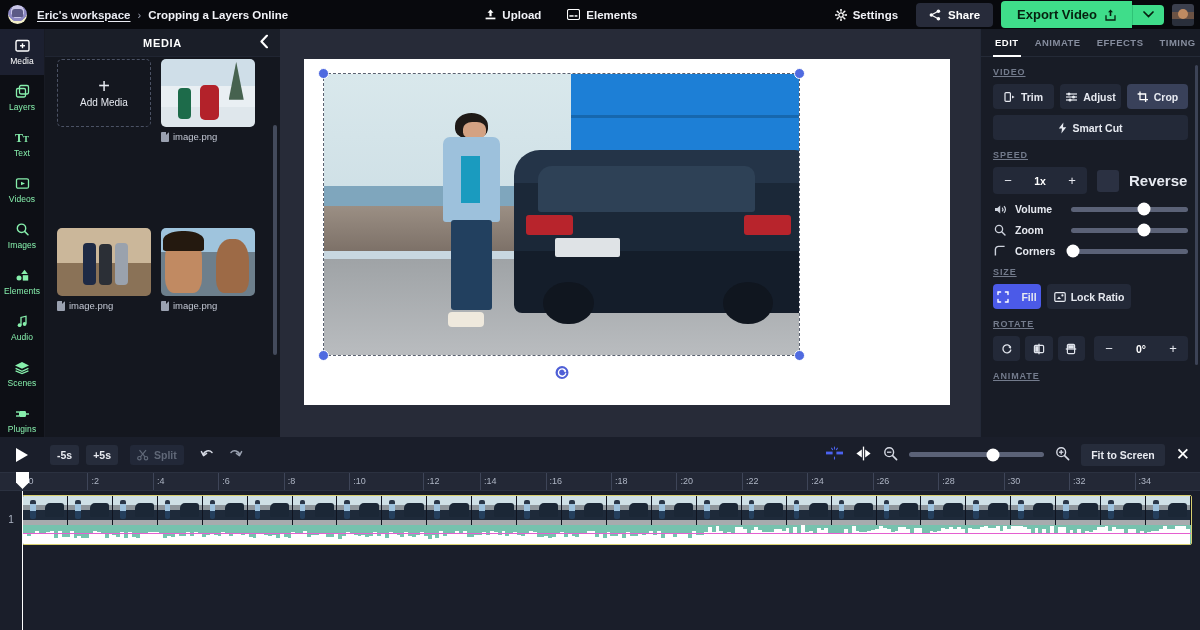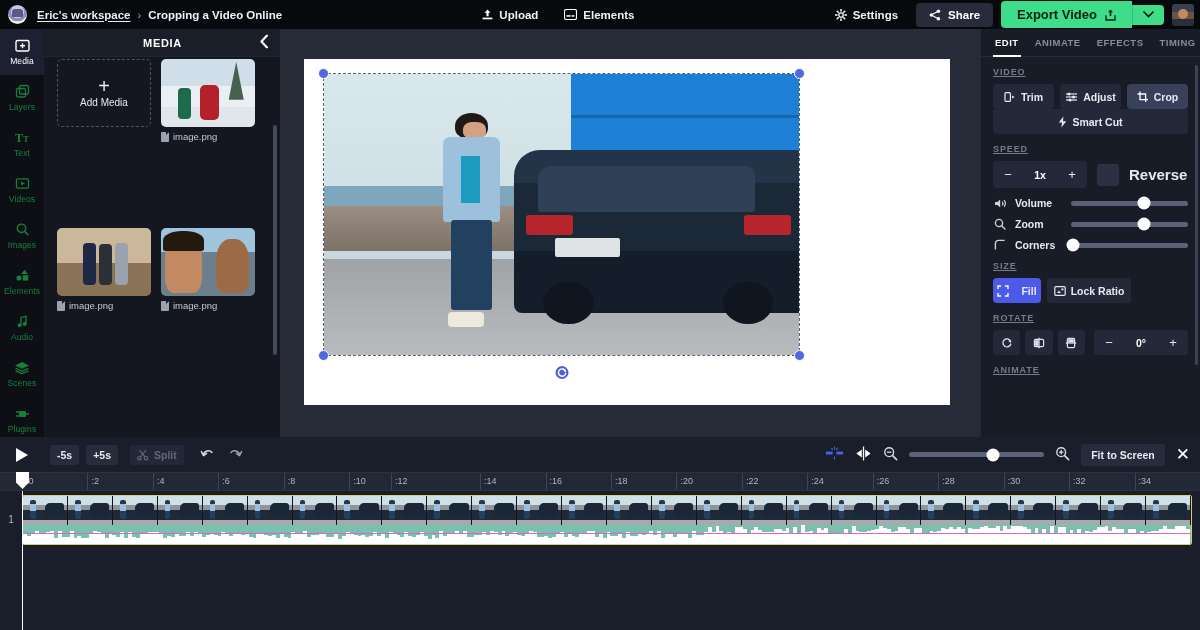--- a/index.html
+++ b/index.html
@@ -68,21 +68,21 @@
     border-radius:50%; background:#c08b62;
   }
 
   
   .rail {
     position: absolute; top: 29px; left: 0; width: 45px; height: 408px;
     background: #0d0f15; border-right: 1px solid #181b24;
   }
   .rail-item {
     height: 46px; display: flex; flex-direction: column; align-items: center;
-    justify-content: center; gap: 3px; cursor: pointer; color: #15803d;
+    justify-content: center; gap: 3px; cursor: pointer; color: #86efac;
   }
   .rail-item.active { background: #1c2030; color: #ffffff; }
   .rail-label { font-size: 8.5px; letter-spacing: .1px; }
   .rail-ico { height: 15px; display:flex; align-items:center; }
 
   
   .media-panel {
     position: absolute; top: 29px; left: 45px; width: 235px; height: 408px;
     background: #14171f;
   }
@@ -251,21 +251,21 @@
     font-size: 9px; font-weight: 700; letter-spacing: .9px; color: #737b8c; margin: 10px 0 7px; text-decoration: underline;
   }
   .sec-label:first-child { margin-top: 0; }
   .btn-row { display: flex; gap: 6px; }
   .pbtn {
     flex: 1; height: 25px; background: #232938; border-radius: 4px;
     display: flex; align-items: center; justify-content: center; gap: 5px;
     font-size: 10.5px; color: #e6e9f0; cursor: pointer; font-weight: 600;
   }
   .pbtn.active { background: #39415a; }
-  .pbtn.wide { flex: none; width: 100%; margin-top: 0; }
+  .pbtn.wide { flex: none; width: 100%; margin-top: 6px; }
   .pbtn.blue { background: #4b5ae8; gap: 12px; }
 
   .speed-row { display:flex; align-items:center; gap: 10px; }
   .stepper {
     display:flex; align-items:center; background:#232938; border-radius:4px; height:27px;
   }
   .step-b { width:30px; text-align:center; color:#e6e9f0; font-size:13px; cursor:pointer; }
   .step-v { width:34px; text-align:center; font-size:10.5px; font-weight:700; color:#fff; }
   .rev-box {
     width:22px; height:22px; background:#2b3142; border-radius:3px; cursor:pointer;
@@ -365,21 +365,21 @@
 </style>
 </head>
 <body>
 
 <div id="app">
 
   <div class="topbar">
     <div class="ws-avatar"></div>
     <span class="crumb-link">Eric's workspace</span>
     <span class="crumb-sep">›</span>
-    <span class="crumb-cur">Cropping a Video Online</span>
+    <span class="crumb-cur">Cropping a Layers Online</span>
 
     <div class="top-mid">
       <div class="tb-item">
         <svg width="11" height="12" viewBox="0 0 11 12">
           <path d="M5.5 0.5 L8.5 3.8 H6.6 V7.2 H4.4 V3.8 H2.5 Z" fill="#fff"></path>
           <rect x="0.6" y="8.6" width="9.8" height="1.7" fill="#fff"></rect>
         </svg>
         <span>Upload</span>
       </div>
       <div class="tb-item">
@@ -860,21 +860,21 @@
         </span>
         <span class="tick" style="left: 218.333px;">
           <span>:6</span>
         </span>
         <span class="tick" style="left: 283.778px;">
           <span>:8</span>
         </span>
         <span class="tick" style="left: 349.222px;">
           <span>:10</span>
         </span>
-        <span class="tick" style="left: 391px;">
+        <span class="tick" style="left: 423px;">
           <span>:12</span>
         </span>
         <span class="tick" style="left: 480.111px;">
           <span>:14</span>
         </span>
         <span class="tick" style="left: 545.556px;">
           <span>:16</span>
         </span>
         <span class="tick" style="left: 611px;">
           <span>:18</span>

